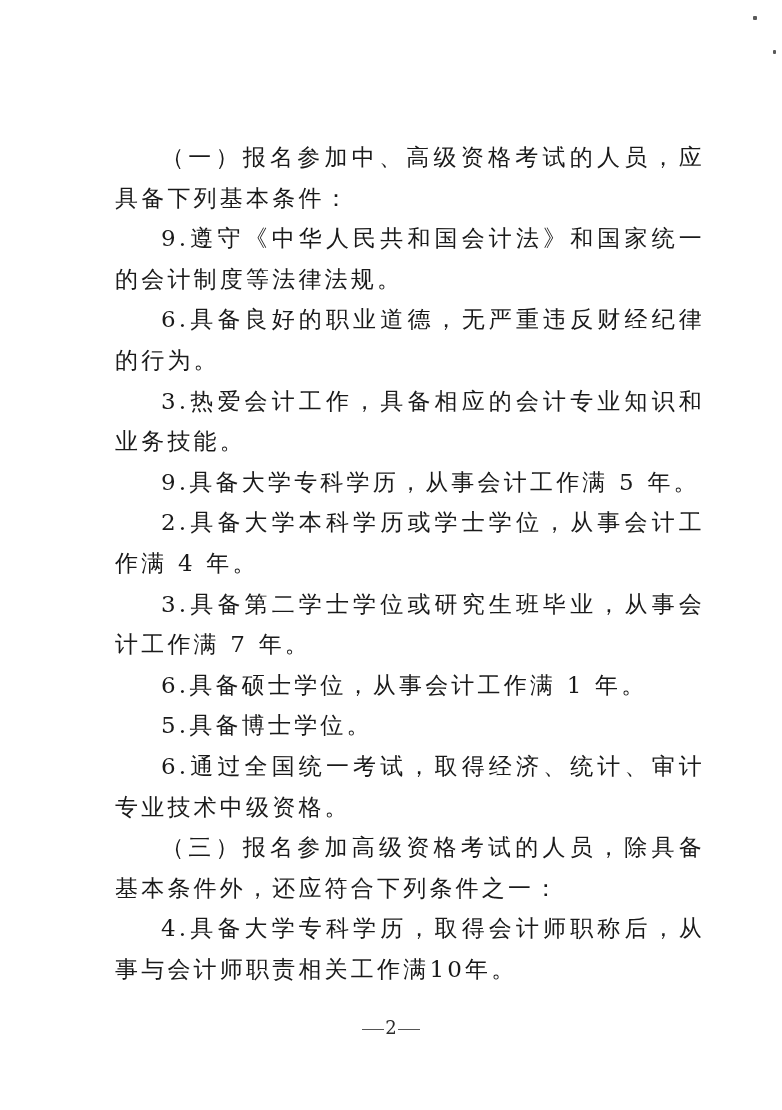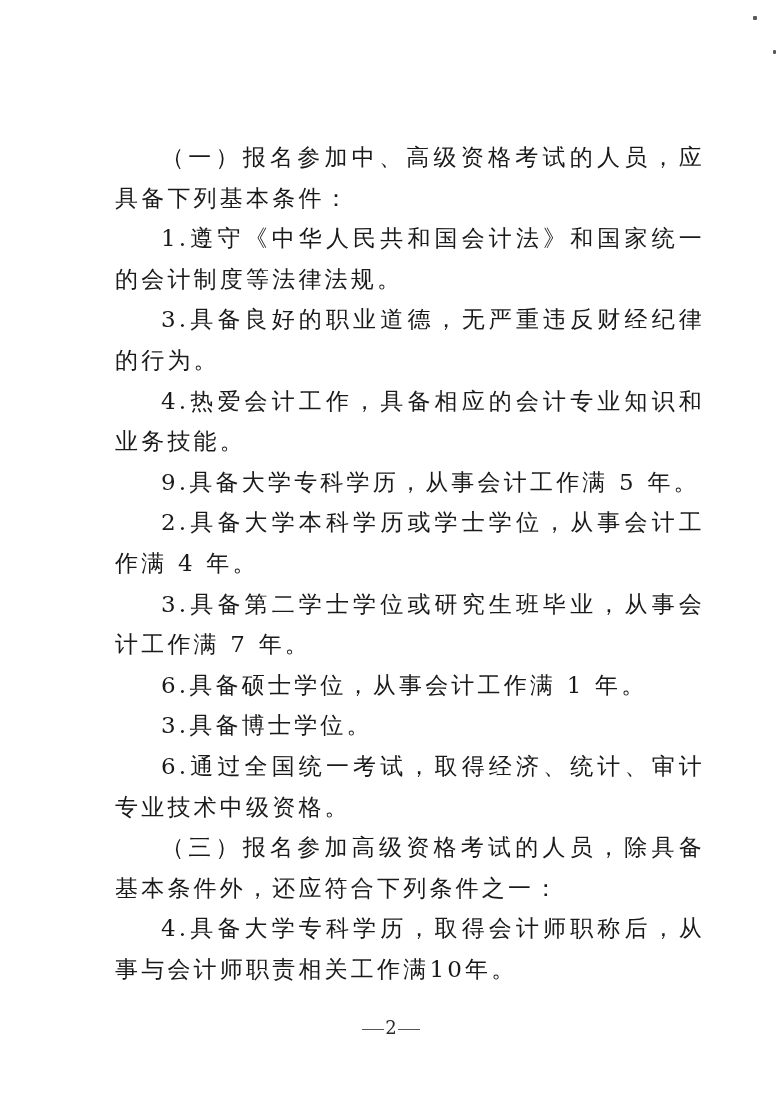--- a/index.html
+++ b/index.html
@@ -63,28 +63,28 @@
 </head>
 <body>
 
 <div class="page">
 
   <div class="scan-mark" style="left:753px; top:15px; width:4px; height:4px;"></div>
   <div class="scan-mark" style="left:773px; top:49px; width:3px; height:4px;"></div>
 
   <div class="content">
     <p class="para">（一）报名参加中、高级资格考试的人员，应具备下列基本条件：</p>
-    <p class="para">1.遵守《中华人民共和国会计法》和国家统一的会计制度等法律法规。</p>
-    <p class="para">3.具备良好的职业道德，无严重违反财经纪律的行为。</p>
-    <p class="para">4.热爱会计工作，具备相应的会计专业知识和业务技能。</p>
+    <p class="para">9.遵守《中华人民共和国会计法》和国家统一的会计制度等法律法规。</p>
+    <p class="para">6.具备良好的职业道德，无严重违反财经纪律的行为。</p>
+    <p class="para">3.热爱会计工作，具备相应的会计专业知识和业务技能。</p>
     <p class="para">9.具备大学专科学历，从事会计工作满 5 年。</p>
     <p class="para">2.具备大学本科学历或学士学位，从事会计工作满 4 年。</p>
     <p class="para">3.具备第二学士学位或研究生班毕业，从事会计工作满 7 年。</p>
     <p class="para">6.具备硕士学位，从事会计工作满 1 年。</p>
-    <p class="para">3.具备博士学位。</p>
+    <p class="para">5.具备博士学位。</p>
     <p class="para">6.通过全国统一考试，取得经济、统计、审计专业技术中级资格。</p>
     <p class="para">（三）报名参加高级资格考试的人员，除具备基本条件外，还应符合下列条件之一：</p>
     <p class="para">4.具备大学专科学历，取得会计师职称后，从事与会计师职责相关工作满10年。</p>
   </div>
 
   <div class="page-number">
     <span class="dash"></span><span>2</span><span class="dash"></span>
   </div>
 
 </div>

